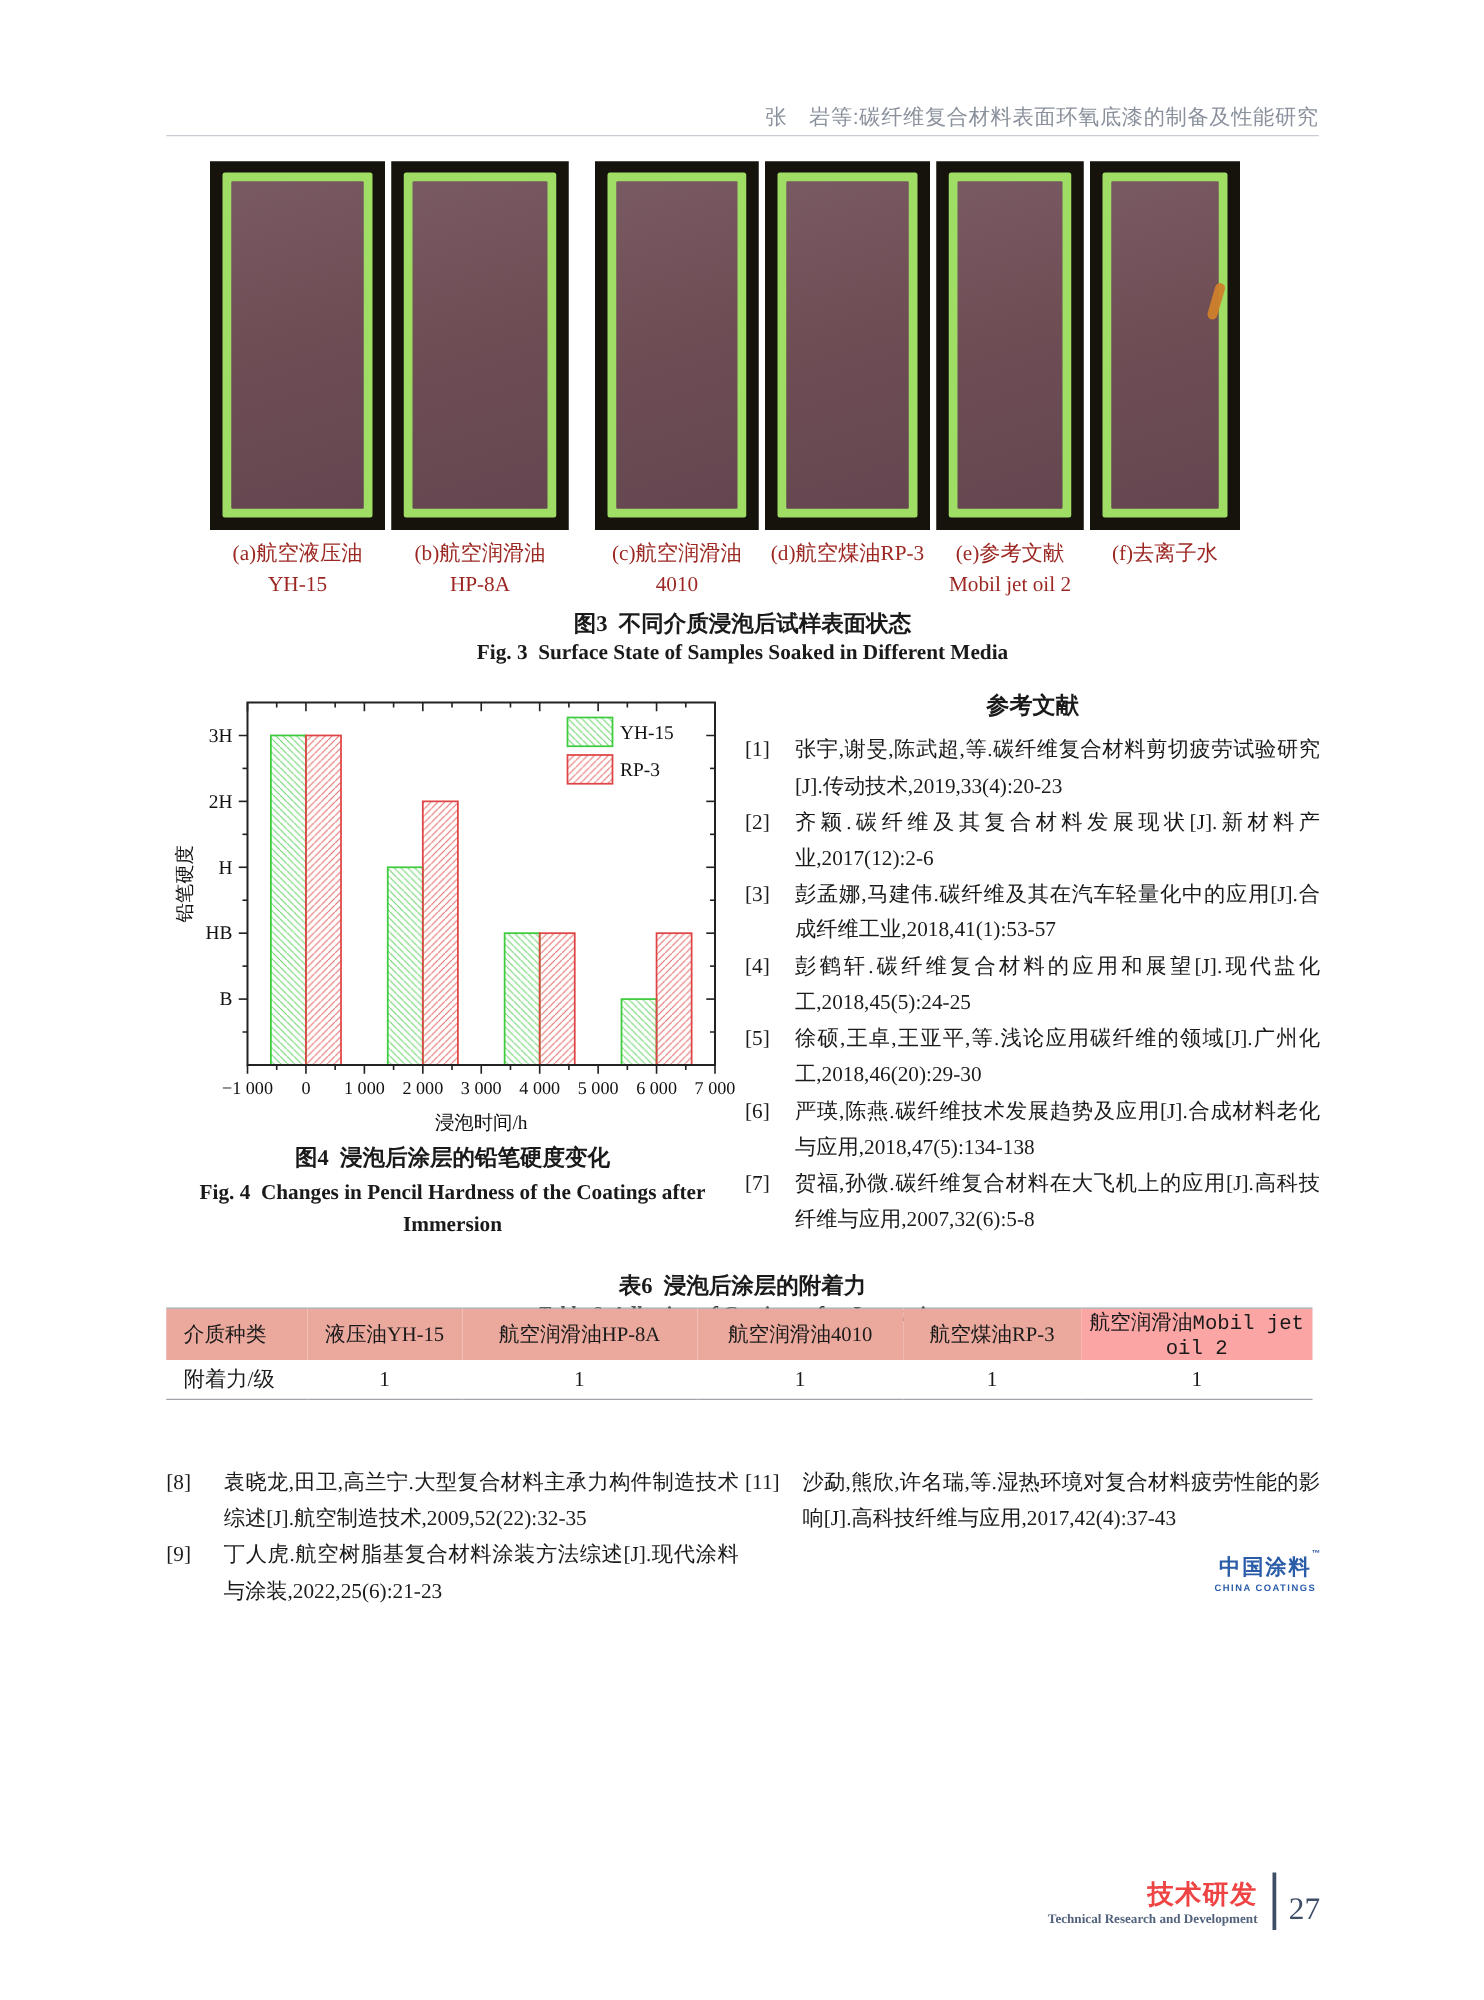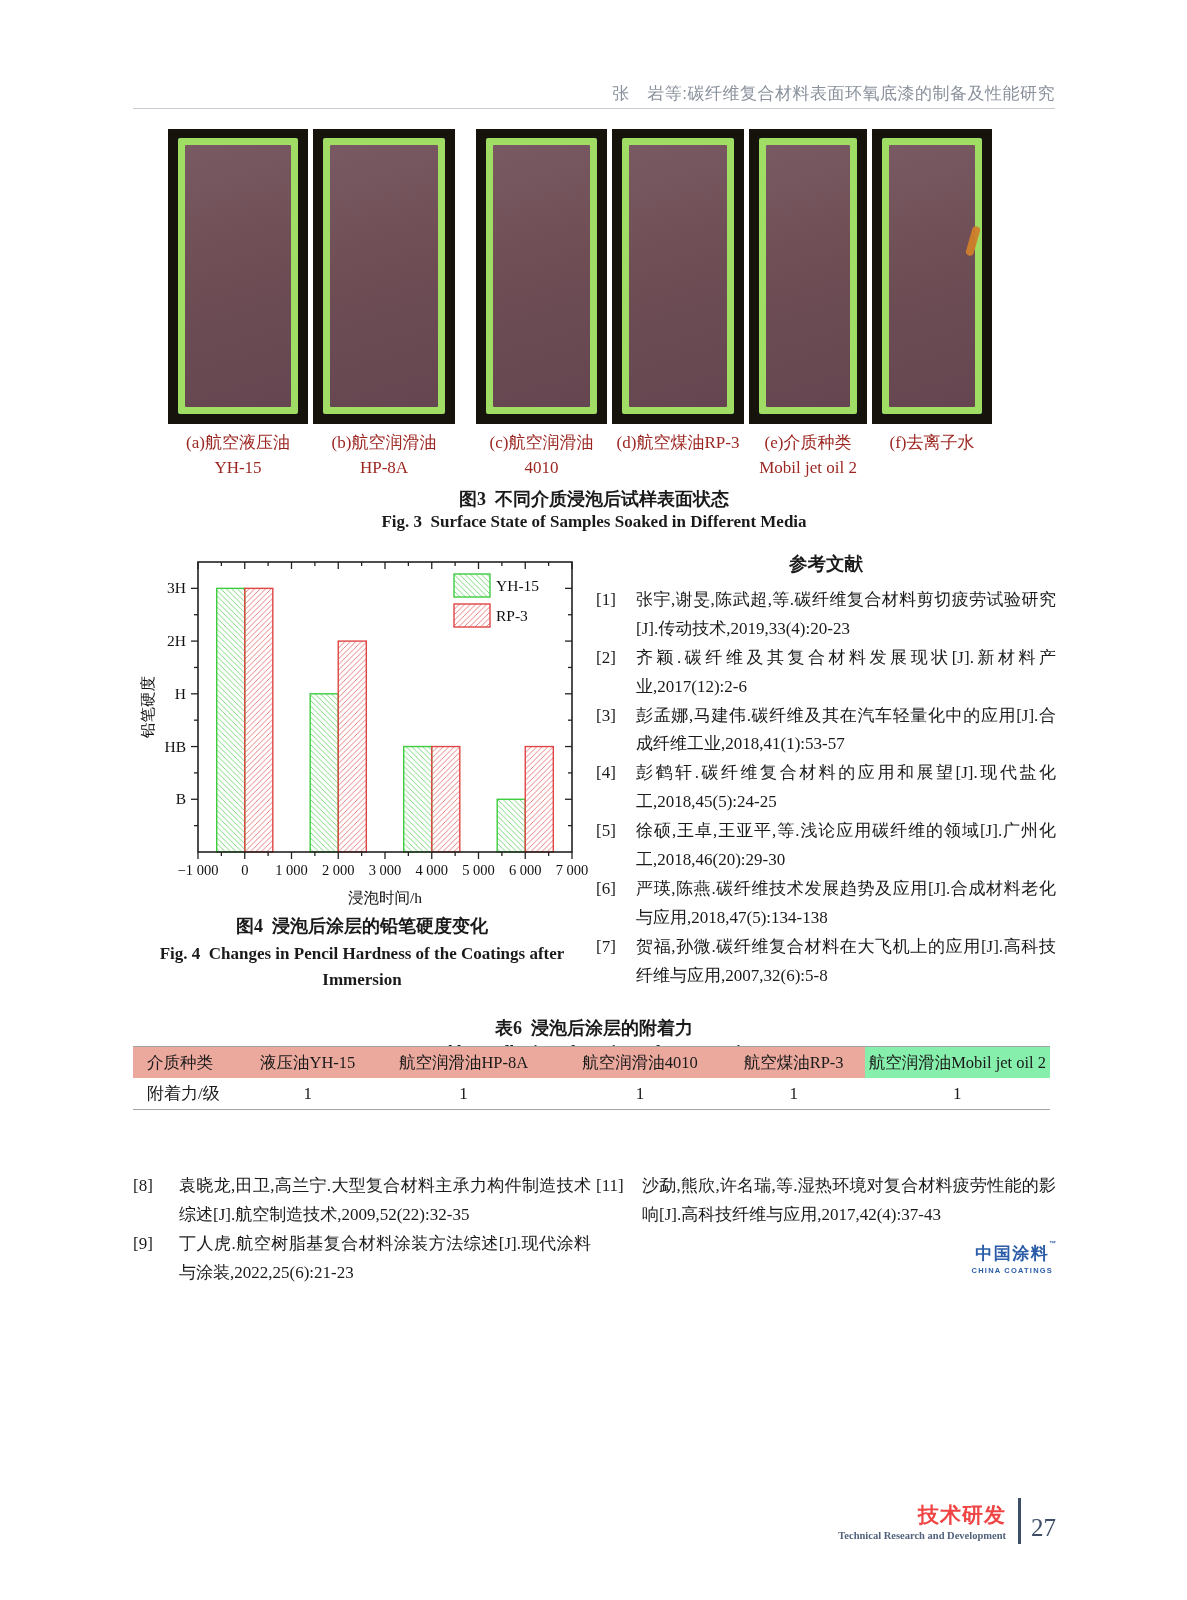--- a/index.html
+++ b/index.html
@@ -117,21 +117,21 @@
         </div>
         <div class="plabel l1">(d)航空煤油RP-3</div>
         <div class="plabel l2"></div>
       </div>
       <div class="photo-card" style="width: 118px;">
         <div class="photo">
           <div class="frame">
             <div class="panel"></div>
           </div>
         </div>
-        <div class="plabel l1">(e)介质种类</div>
+        <div class="plabel l1">(e)参考文献</div>
         <div class="plabel l2">Mobil jet oil 2</div>
       </div>
       <div class="photo-card" style="width: 120px;">
         <div class="photo">
           <div class="frame">
             <div class="panel"></div>
             <div class="streak"></div>
           </div>
         </div>
         <div class="plabel l1">(f)去离子水</div>
@@ -287,21 +287,21 @@
         <col style="width:15.5%">
         <col style="width:20.2%">
     </colgroup>
     <thead>
         <tr id="t6-head">
           <th style="background: rgb(235, 169, 158);">介质种类</th>
           <th style="background: rgb(235, 169, 158);">液压油YH-15</th>
           <th style="background: rgb(235, 169, 158);">航空润滑油HP-8A</th>
           <th style="background: rgb(235, 169, 158);">航空润滑油4010</th>
           <th style="background: rgb(235, 169, 158);">航空煤油RP-3</th>
-          <th style="background: #86efac;">航空润滑油Mobil jet oil 2</th>
+          <th style="background: #fca5a5; font-family: Liberation Mono, monospace;">航空润滑油Mobil jet oil 2</th>
         </tr>
       </thead>
     <tbody id="t6-body">
         <tr>
           <td>附着力/级</td>
           <td>1</td>
           <td>1</td>
           <td>1</td>
           <td>1</td>
           <td>1</td>

